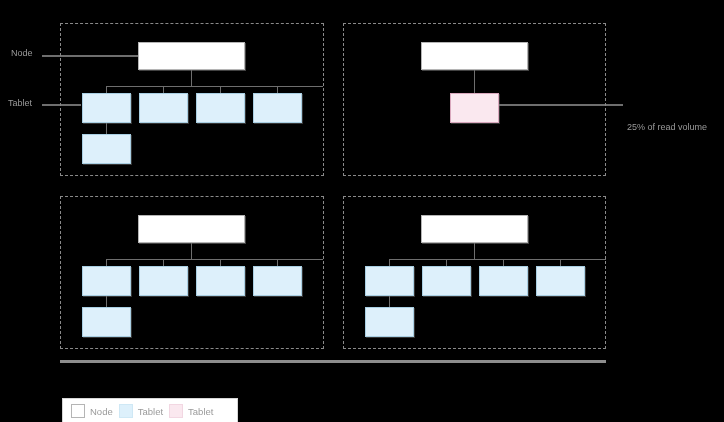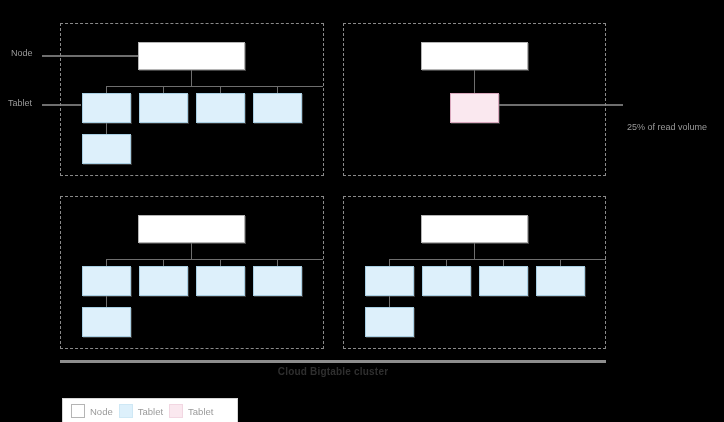--- a/index.html
+++ b/index.html
@@ -206,21 +206,20 @@
     <div class="line-v" style="left:216px; top:62px; height:8px;"></div>
     <div class="box box-tablet" style="left:21px;  top:69px; width:49px; height:30px;"></div>
     <div class="box box-tablet" style="left:78px;  top:69px; width:49px; height:30px;"></div>
     <div class="box box-tablet" style="left:135px; top:69px; width:49px; height:30px;"></div>
     <div class="box box-tablet" style="left:192px; top:69px; width:49px; height:30px;"></div>
     <div class="line-v" style="left:45px; top:99px; height:11px;"></div>
     <div class="box box-tablet" style="left:21px; top:110px; width:49px; height:30px;"></div>
   </div>
 
   <div class="cluster-rule"></div>
-  <div class="cluster-caption">Cloud Bigtable cluster</div>
 
   <div class="legend">
     <div class="legend-item">
       <span class="legend-swatch sw-node"></span>
       <span class="legend-text">Node</span>
     </div>
     <div class="legend-item">
       <span class="legend-swatch sw-tablet"></span>
       <span class="legend-text">Tablet</span>
     </div>

